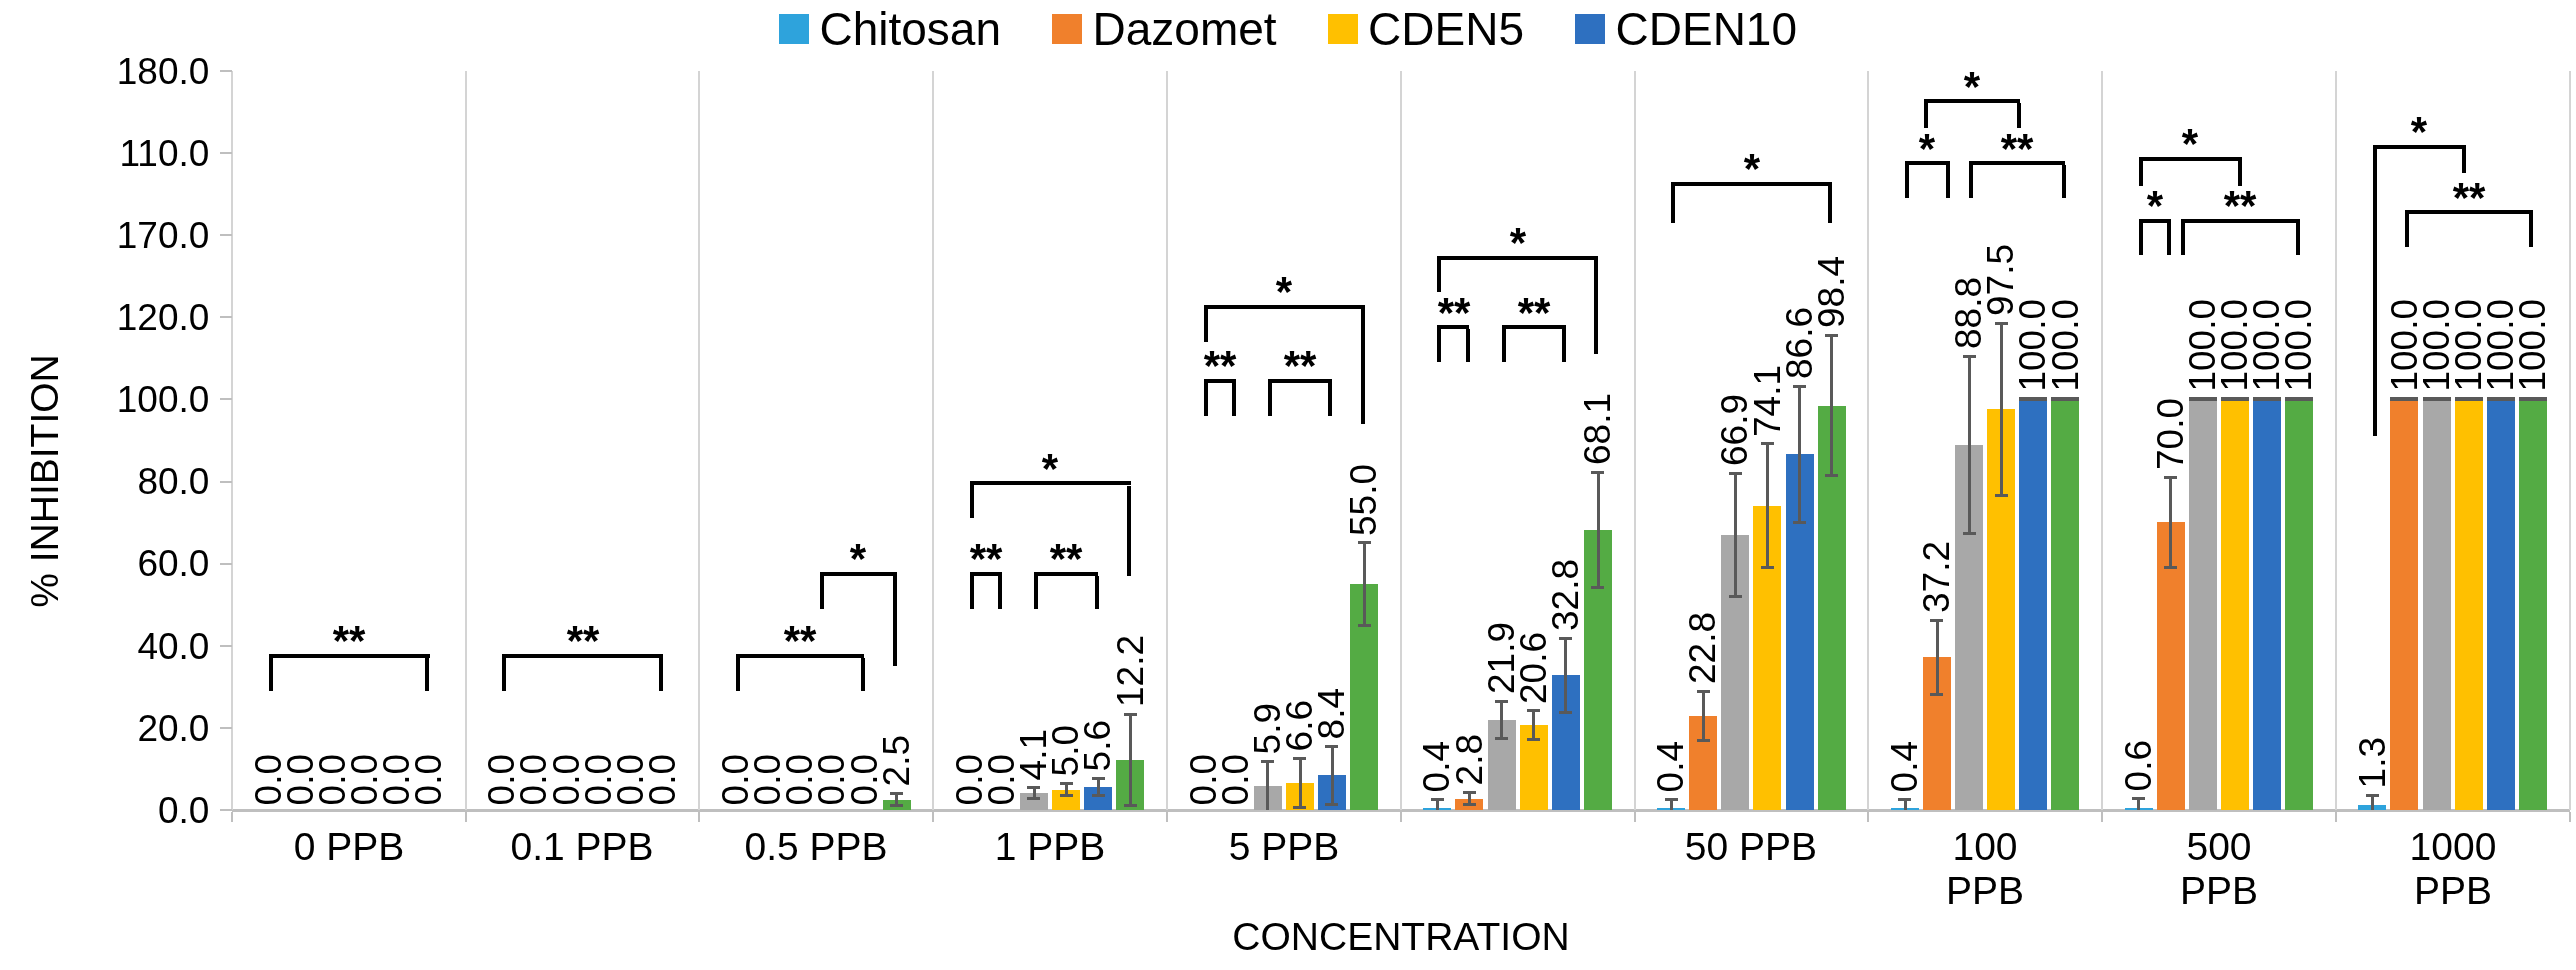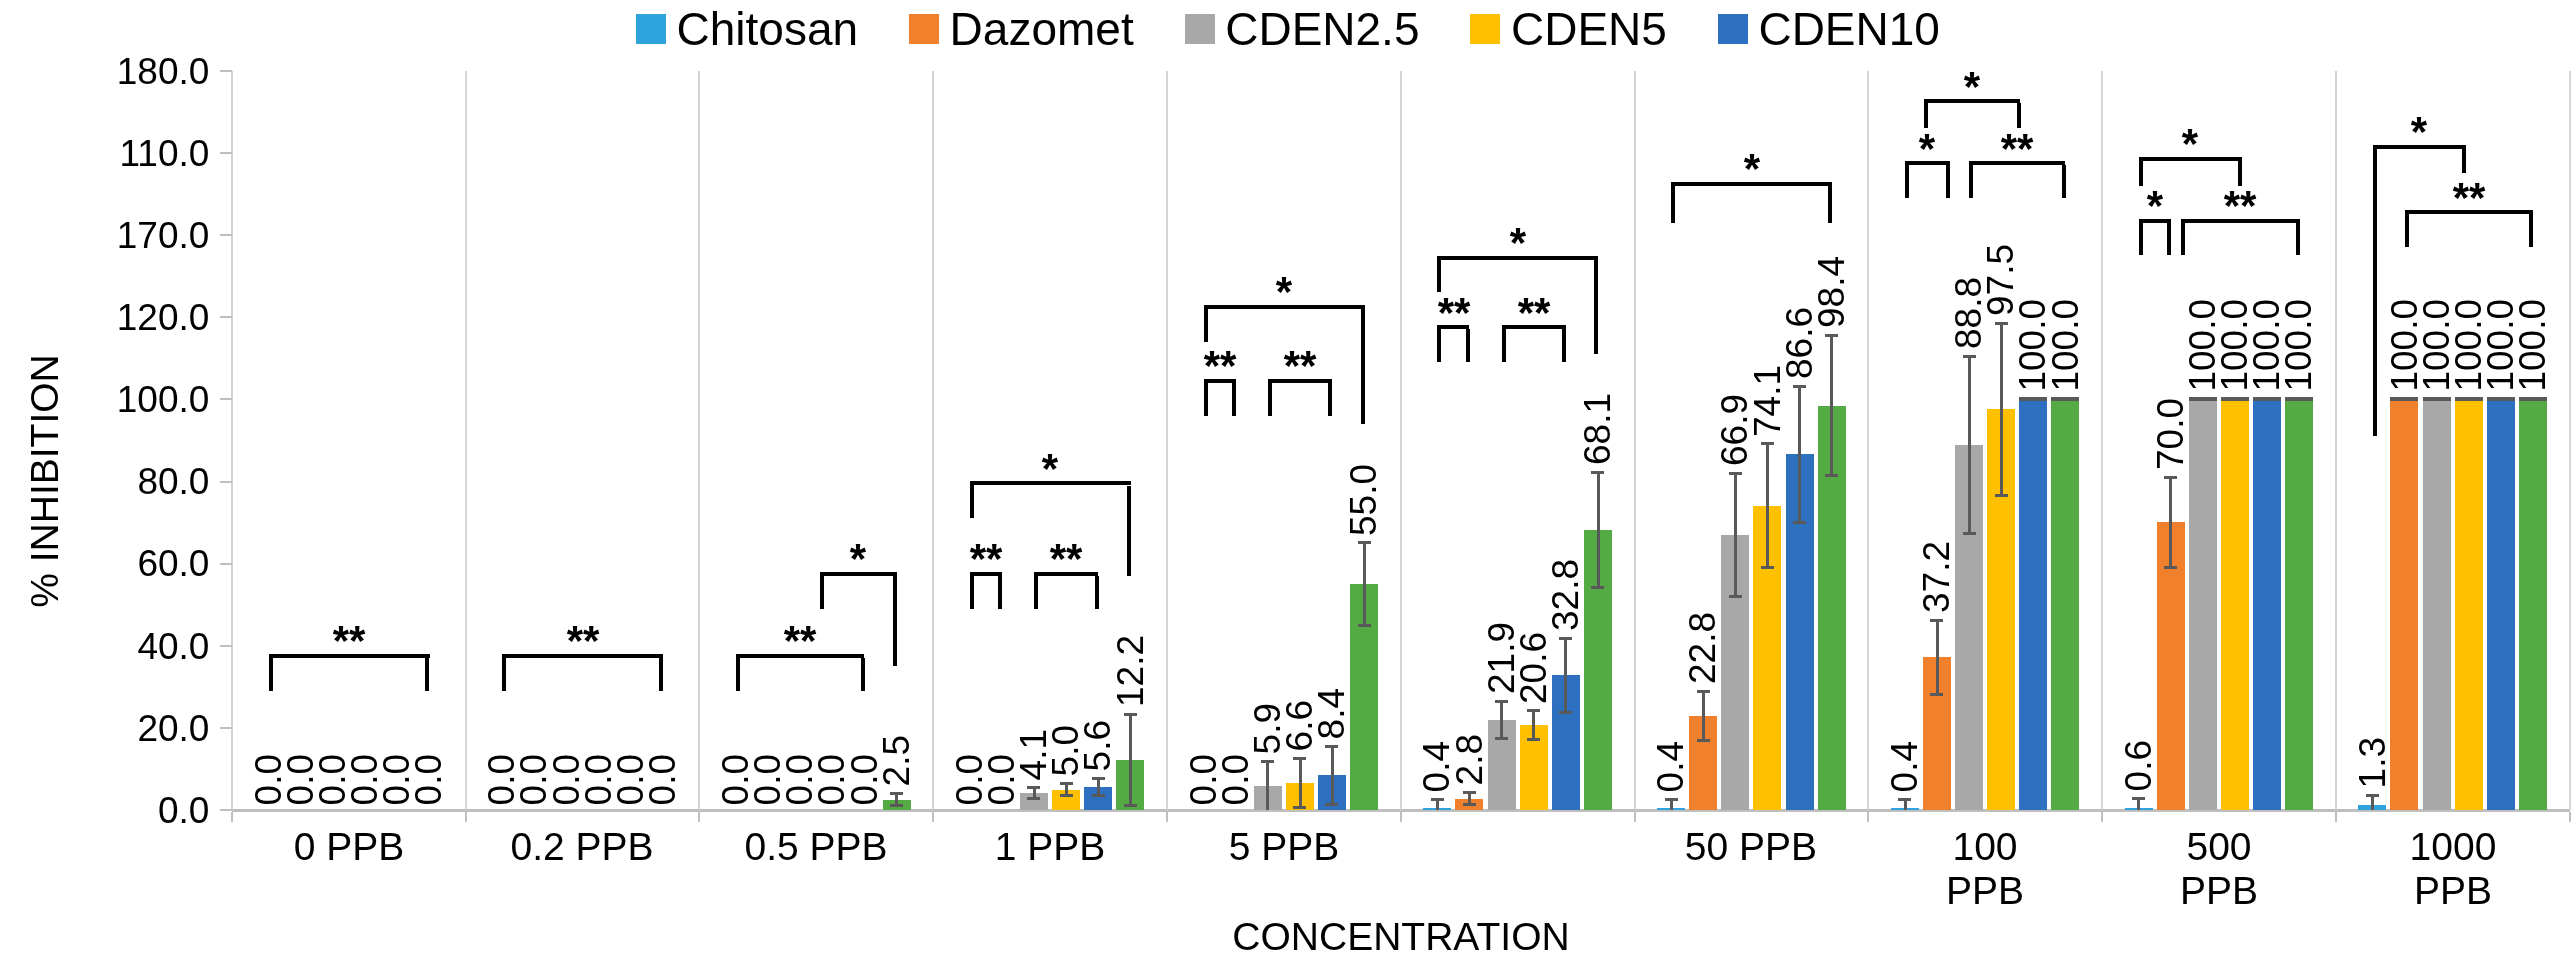--- a/index.html
+++ b/index.html
@@ -36,24 +36,20 @@
 
 <div id="figure">
   <div id="legend">
       <div class="legend-item">
         <div class="legend-swatch" style="background: rgb(46, 163, 220);"></div>
         <div class="legend-label">Chitosan</div>
       </div>
       <div class="legend-item">
         <div class="legend-swatch" style="background: rgb(240, 128, 44);"></div>
         <div class="legend-label">Dazomet</div>
-      </div>
-      <div class="legend-item">
-        <div class="legend-swatch" style="background: rgb(168, 168, 168);"></div>
-        <div class="legend-label">CDEN2.5</div>
       </div>
       <div class="legend-item">
         <div class="legend-swatch" style="background: rgb(255, 192, 0);"></div>
         <div class="legend-label">CDEN5</div>
       </div>
       <div class="legend-item">
         <div class="legend-swatch" style="background: rgb(46, 112, 192);"></div>
         <div class="legend-label">CDEN10</div>
       </div>
     </div>
@@ -377,21 +373,21 @@
     <div class="ytick-label" style="top: 213px;">170.0</div>
     <div class="ytick-mark" style="left: 220px; top: 234px;"></div>
     <div class="ytick-label" style="top: 131px;">110.0</div>
     <div class="ytick-mark" style="left: 220px; top: 152px;"></div>
     <div class="ytick-label" style="top: 49px;">180.0</div>
     <div class="ytick-mark" style="left: 220px; top: 70px;"></div>
     <div class="x-label-cell" style="left: 232px;">
       <div class="x-label">0 PPB</div>
     </div>
     <div class="x-label-cell" style="left: 465px;">
-      <div class="x-label">0.2 PPB</div>
+      <div class="x-label">0.1 PPB</div>
     </div>
     <div class="x-label-cell" style="left: 699px;">
       <div class="x-label">0.5 PPB</div>
     </div>
     <div class="x-label-cell" style="left: 933px;">
       <div class="x-label">1 PPB</div>
     </div>
     <div class="x-label-cell" style="left: 1167px;">
       <div class="x-label">5 PPB</div>
     </div>

